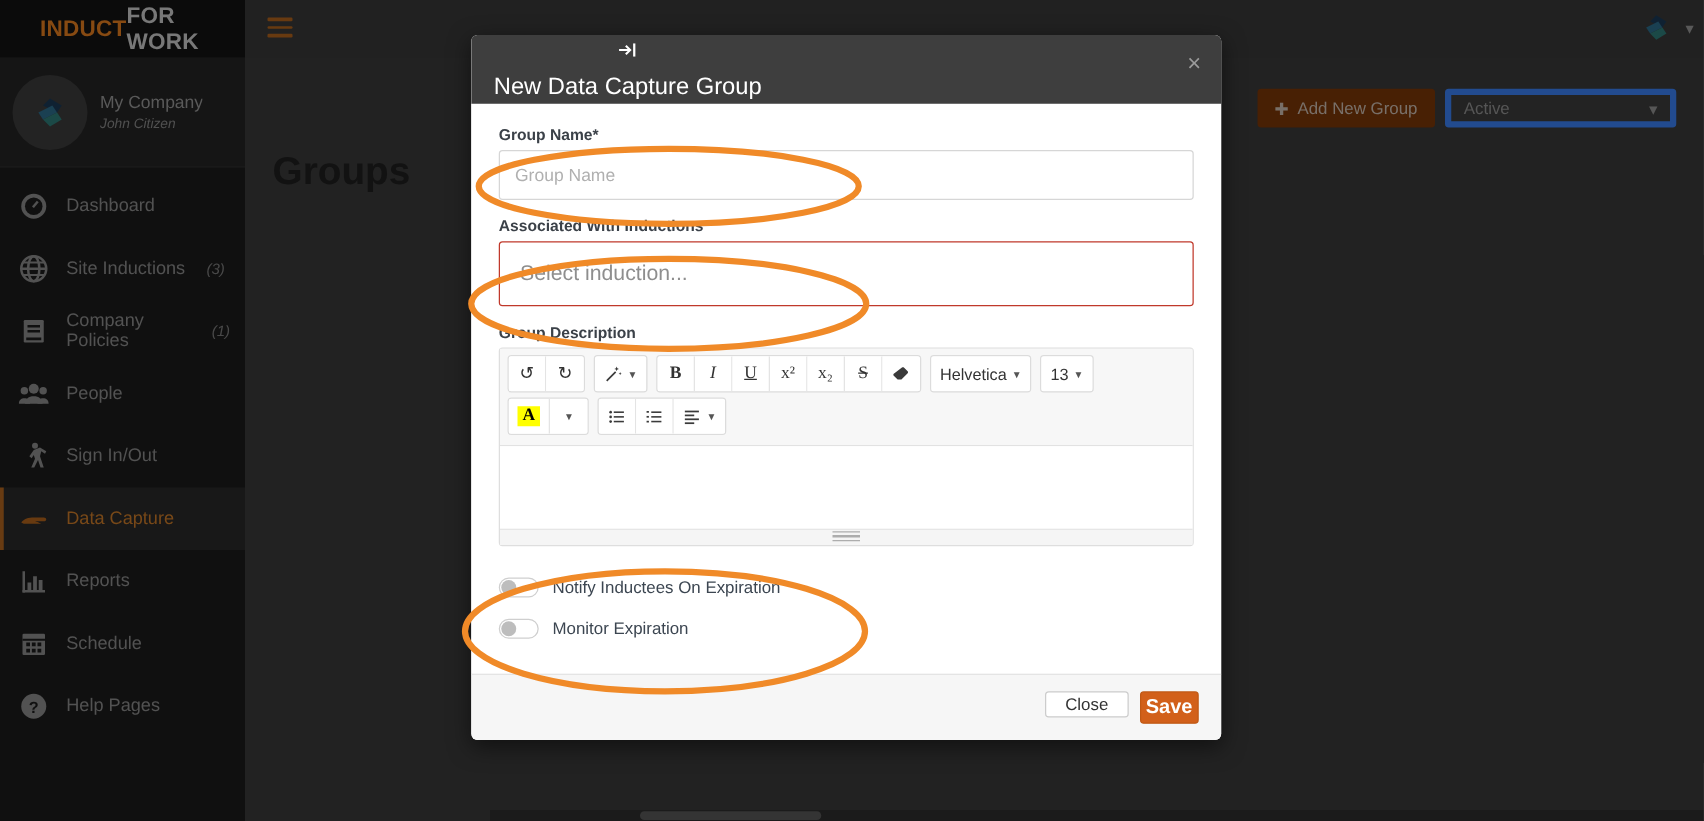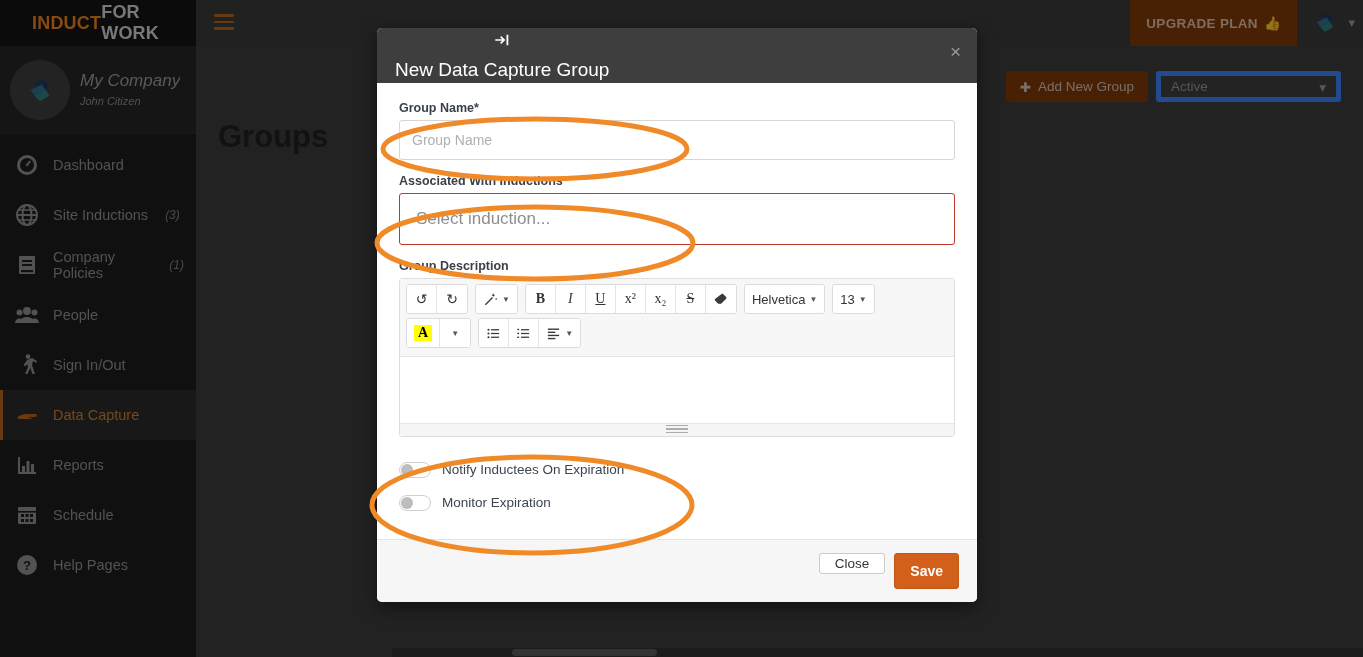--- a/index.html
+++ b/index.html
@@ -29,21 +29,21 @@
   .profile {
     height:88px; background:#252525; display:flex; align-items:center;
     padding:0 10px; gap:10px; border-bottom:1px solid #2e2e2e;
   }
   .avatar {
     width:60px; height:60px; border-radius:50%; background:#3d3d3d;
     flex:0 0 60px; display:flex; align-items:center; justify-content:center;
   }
   .profile-text { line-height:1.15; overflow:hidden; }
   .profile-name {
-    font-style:italic; font-size:17px; color:#9a9a9a; font-weight:500;
+    font-size:14px; color:#9a9a9a; font-weight:500;
   }
   .profile-sub { font-style:italic; font-size:11px; color:#8a8a8a; margin-top:4px; }
 
   .nav { padding-top:6px; }
   .nav-item {
     display:flex; align-items:center; gap:13px; height:50px;
     padding:0 12px 0 14px; color:#8d8d8d; font-size:14.5px;
     cursor:pointer; position:relative;
   }
   .nav-item.active { background:#2a2a2a; color:#cf7d2a; }
@@ -172,21 +172,21 @@
     background:#f6f6f6; border-top:1px solid #e4e4e4; padding:13px 18px;
     display:flex; justify-content:flex-end; gap:9px;
   }
   .btn-close-m {
     background:#fff; border:1px solid #ccc; border-radius:3px;
     height:21px; padding:0 15px; font-size:13.5px; color:#333; cursor:pointer;
     font-family:"Liberation Sans", sans-serif;
   }
   .btn-save {
     background:#d2601a; border:1px solid #c05814; border-radius:3px;
-    height:36px; padding:0 15px; font-size:14px; color:#fff; cursor:pointer;
+    height:26px; padding:0 4px; font-size:16px; color:#fff; cursor:pointer;
     font-weight:bold; font-family:"Liberation Sans", sans-serif;
   }
 
   
   .annot { position:absolute; pointer-events:none; }
   .annot ellipse { fill:none; stroke:#f08a28; stroke-width:5; }
 </style>
 </head>
 <body>
 
@@ -335,24 +335,20 @@
 
       </div>
     </div>
 
     <div class="topbar">
       <div class="hamburger">
         <span></span>
           <span></span>
           <span></span>
       </div>
-      <button class="upgrade-btn">
-        <span>UPGRADE PLAN</span>
-        <span>👍</span>
-      </button>
       <div class="user-menu">
         <span class="user-logo">
           <svg viewBox="0 0 32 32" width="26" height="26">
             <path d="M16 4 L26 10 L22 16 L10 10 Z" fill="#1b3a57"></path>
             <path d="M6 16 L18 10 L22 16 L10 22 Z" fill="#2d6e8e"></path>
             <path d="M10 22 L22 16 L26 22 L16 28 Z" fill="#2f7f7a"></path>
           </svg>
         </span>
         <span class="caret-down">▾</span>
       </div>

